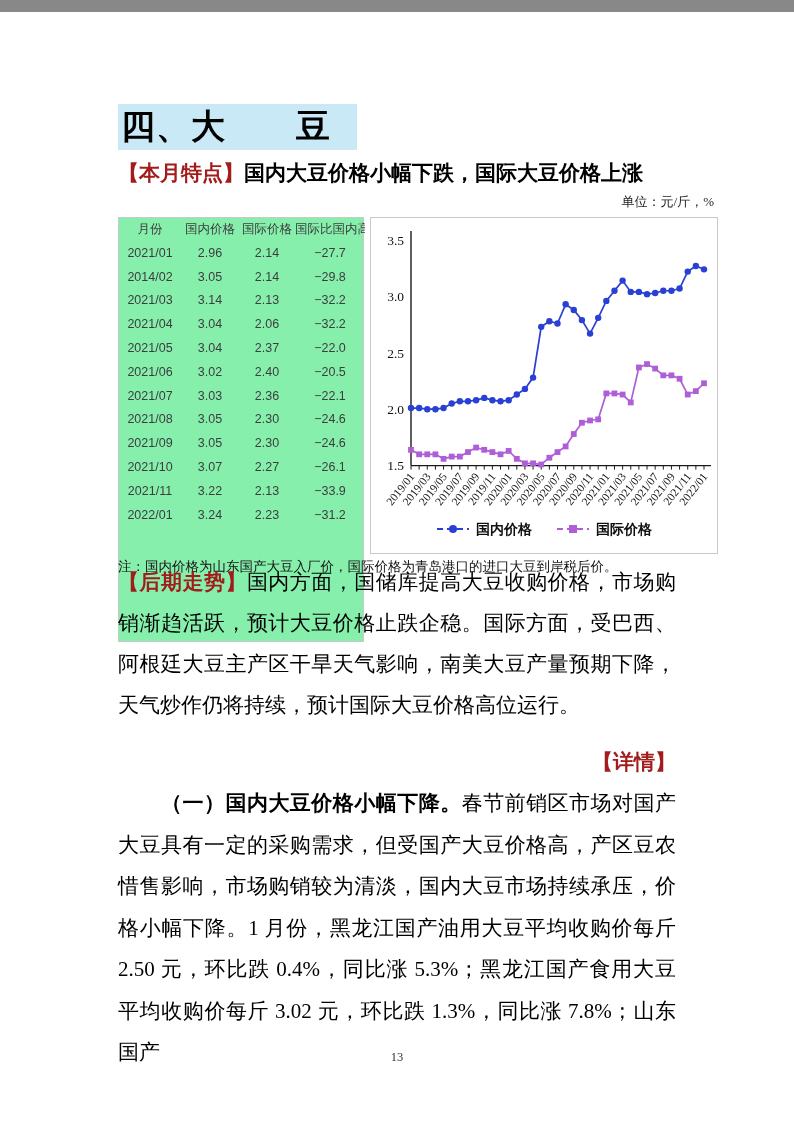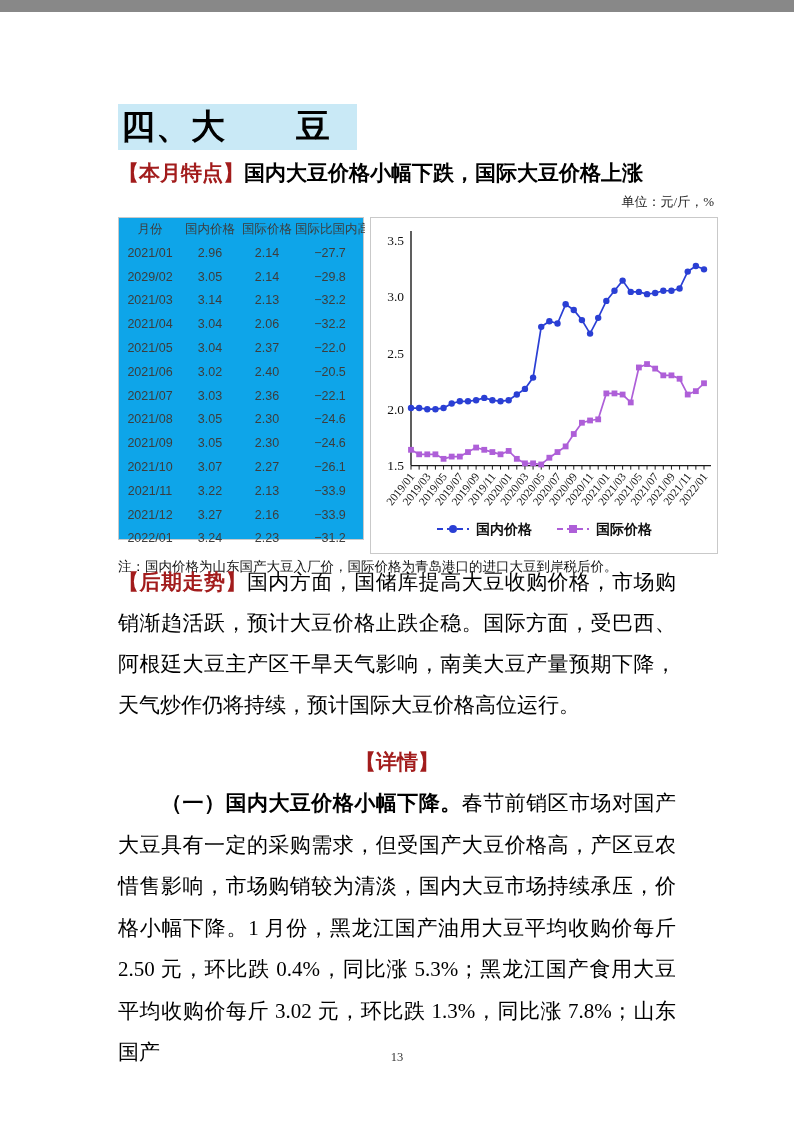--- a/index.html
+++ b/index.html
@@ -22,22 +22,22 @@
     font-weight:700;font-size:21px;line-height:30px;
   }
   .red-tag{font-weight:700;}
   
   .unit-label{
     position:absolute;left:370px;top:181px;width:344px;text-align:right;
     font-size:13px;font-family:"Liberation Serif","DejaVu Serif",serif;color:#222;
   }
   
   .table-box{
-    position:absolute;left:118px;top:205px;width:246px;height:323px;
-    border:1px solid #c9c9c9;box-sizing:border-box;background:#0ea5e9;
+    position:absolute;left:118px;top:205px;width:246px;height:425px;
+    border:1px solid #c9c9c9;box-sizing:border-box;background:#86efac;
   }
   .table-box table{
     border-collapse:collapse;width:100%;table-layout:fixed;
     font-family:"Liberation Sans","DejaVu Sans",sans-serif;
     font-size:12.5px;color:#3d3d3d;
   }
   .table-box th,.table-box td{
     padding:0;text-align:center;font-weight:400;
     height:23.8px;line-height:23.8px;white-space:nowrap;overflow:hidden;
   }
@@ -57,21 +57,21 @@
     font-family:"Liberation Serif","DejaVu Serif",serif;
   }
   
   .outlook-para{
     position:absolute;left:118px;top:549px;width:558px;
     font-family:"Liberation Sans","DejaVu Sans",sans-serif;
     font-size:21px;line-height:41px;text-align:justify;text-justify:inter-character;
   }
   
   .details-tag{
-    position:absolute;left:118px;top:736px;width:558px;text-align:center;
+    position:absolute;left:118px;top:736px;width:558px;text-align:right;
     font-family:"Liberation Sans","DejaVu Sans",sans-serif;
     font-weight:700;font-size:21px;
   }
   .section1-para{
     position:absolute;left:118px;top:771px;width:558px;
     font-family:"Liberation Serif","DejaVu Serif",serif;
     font-size:21px;line-height:41.5px;text-align:justify;text-justify:inter-character;
     text-indent:43px;
   }
   .section1-lead{font-weight:700;}
@@ -112,21 +112,21 @@
           </tr>
         </thead>
       <tbody id="price-table-body">
           <tr>
             <td>2021/01</td>
             <td>2.96</td>
             <td>2.14</td>
             <td>−27.7</td>
           </tr>
           <tr>
-            <td>2029/02</td>
+            <td>2014/02</td>
             <td>3.05</td>
             <td>2.14</td>
             <td>−29.8</td>
           </tr>
           <tr>
             <td>2021/03</td>
             <td>3.14</td>
             <td>2.13</td>
             <td>−32.2</td>
           </tr>
@@ -169,26 +169,20 @@
           <tr>
             <td>2021/10</td>
             <td>3.07</td>
             <td>2.27</td>
             <td>−26.1</td>
           </tr>
           <tr>
             <td>2021/11</td>
             <td>3.22</td>
             <td>2.13</td>
-            <td>−33.9</td>
-          </tr>
-          <tr>
-            <td>2021/12</td>
-            <td>3.27</td>
-            <td>2.16</td>
             <td>−33.9</td>
           </tr>
           <tr>
             <td>2022/01</td>
             <td>3.24</td>
             <td>2.23</td>
             <td>−31.2</td>
           </tr>
         </tbody>
     </table>

